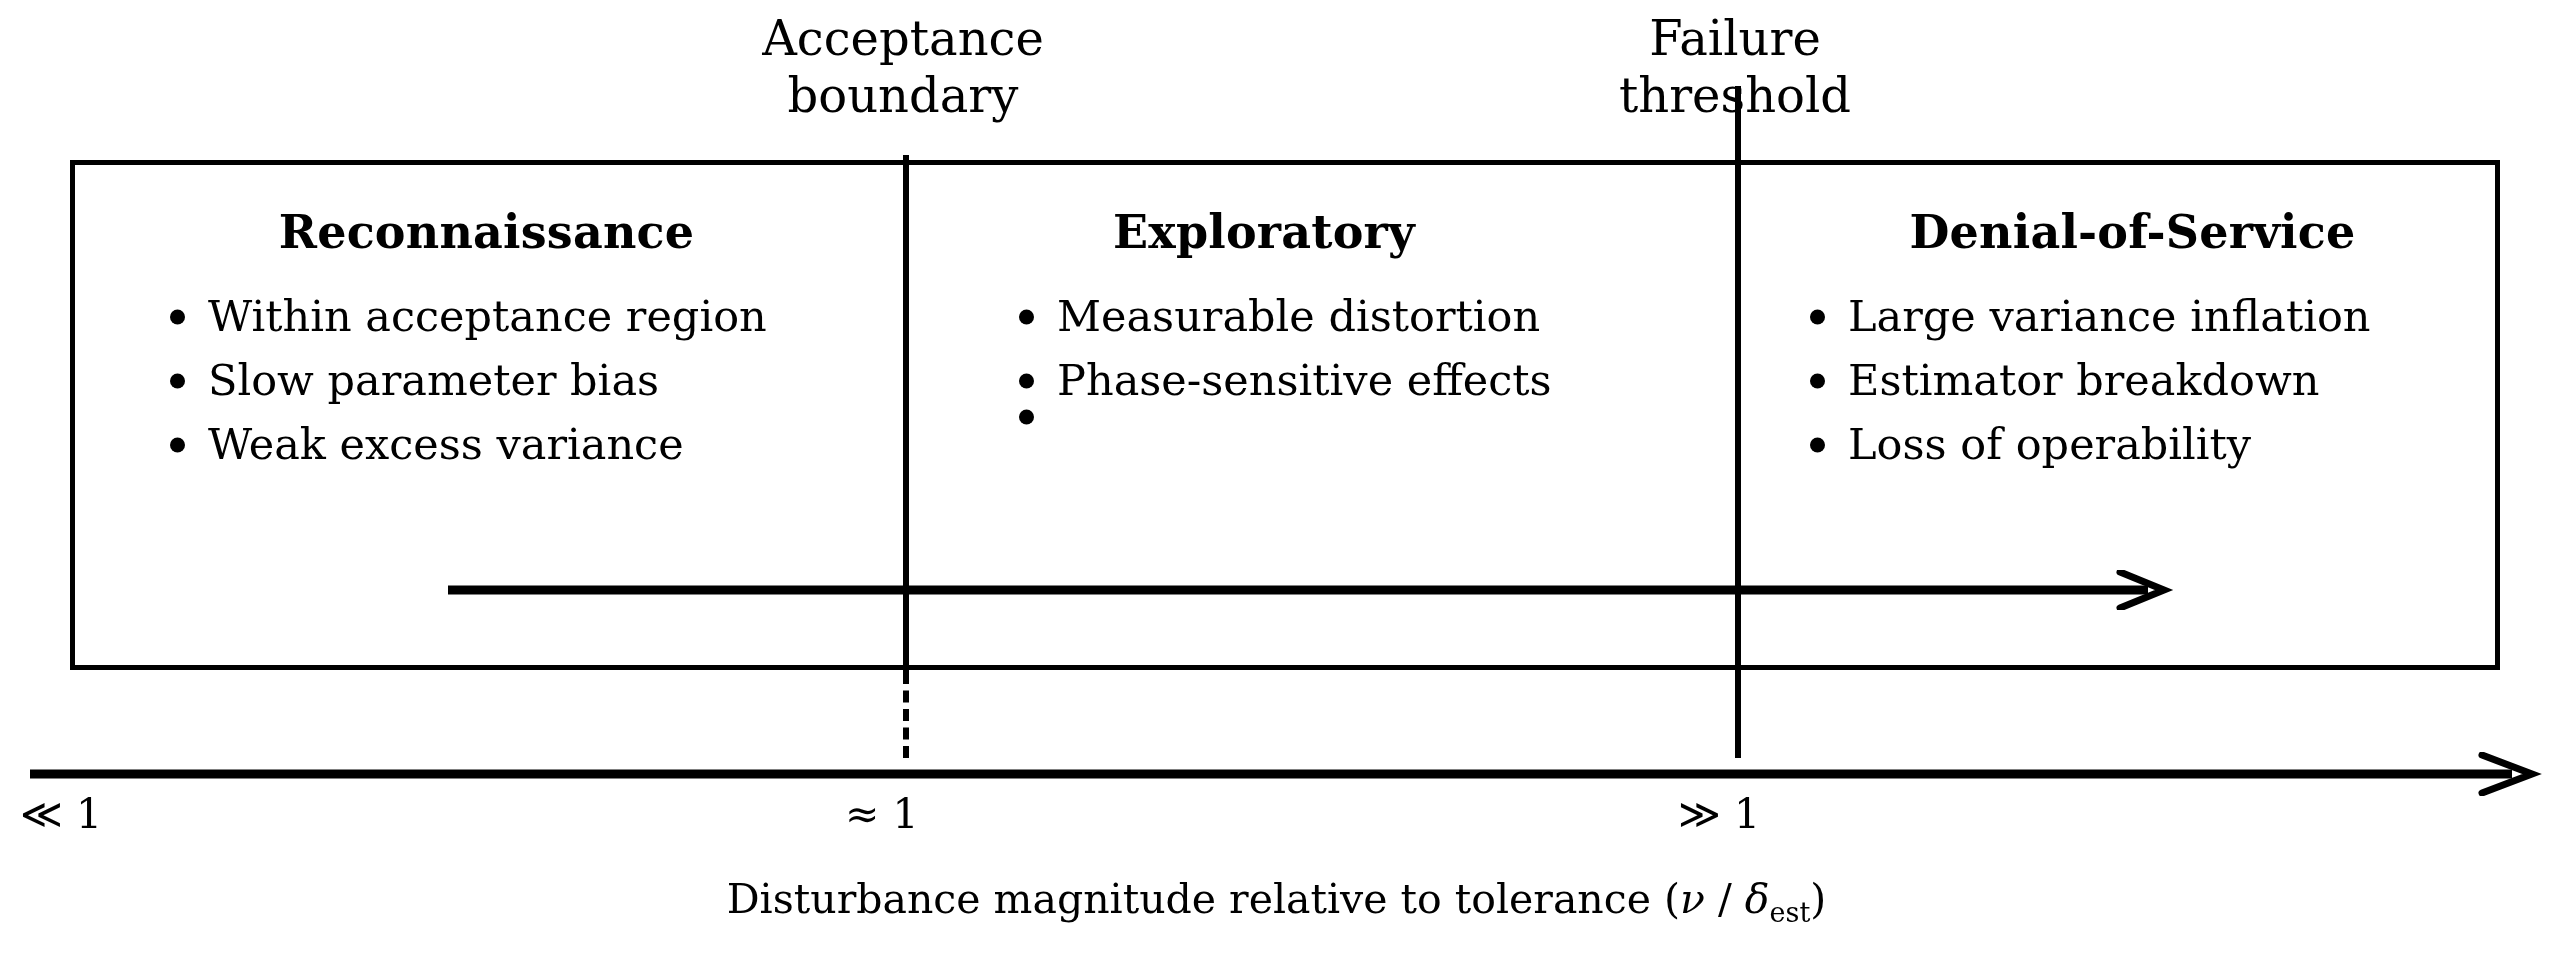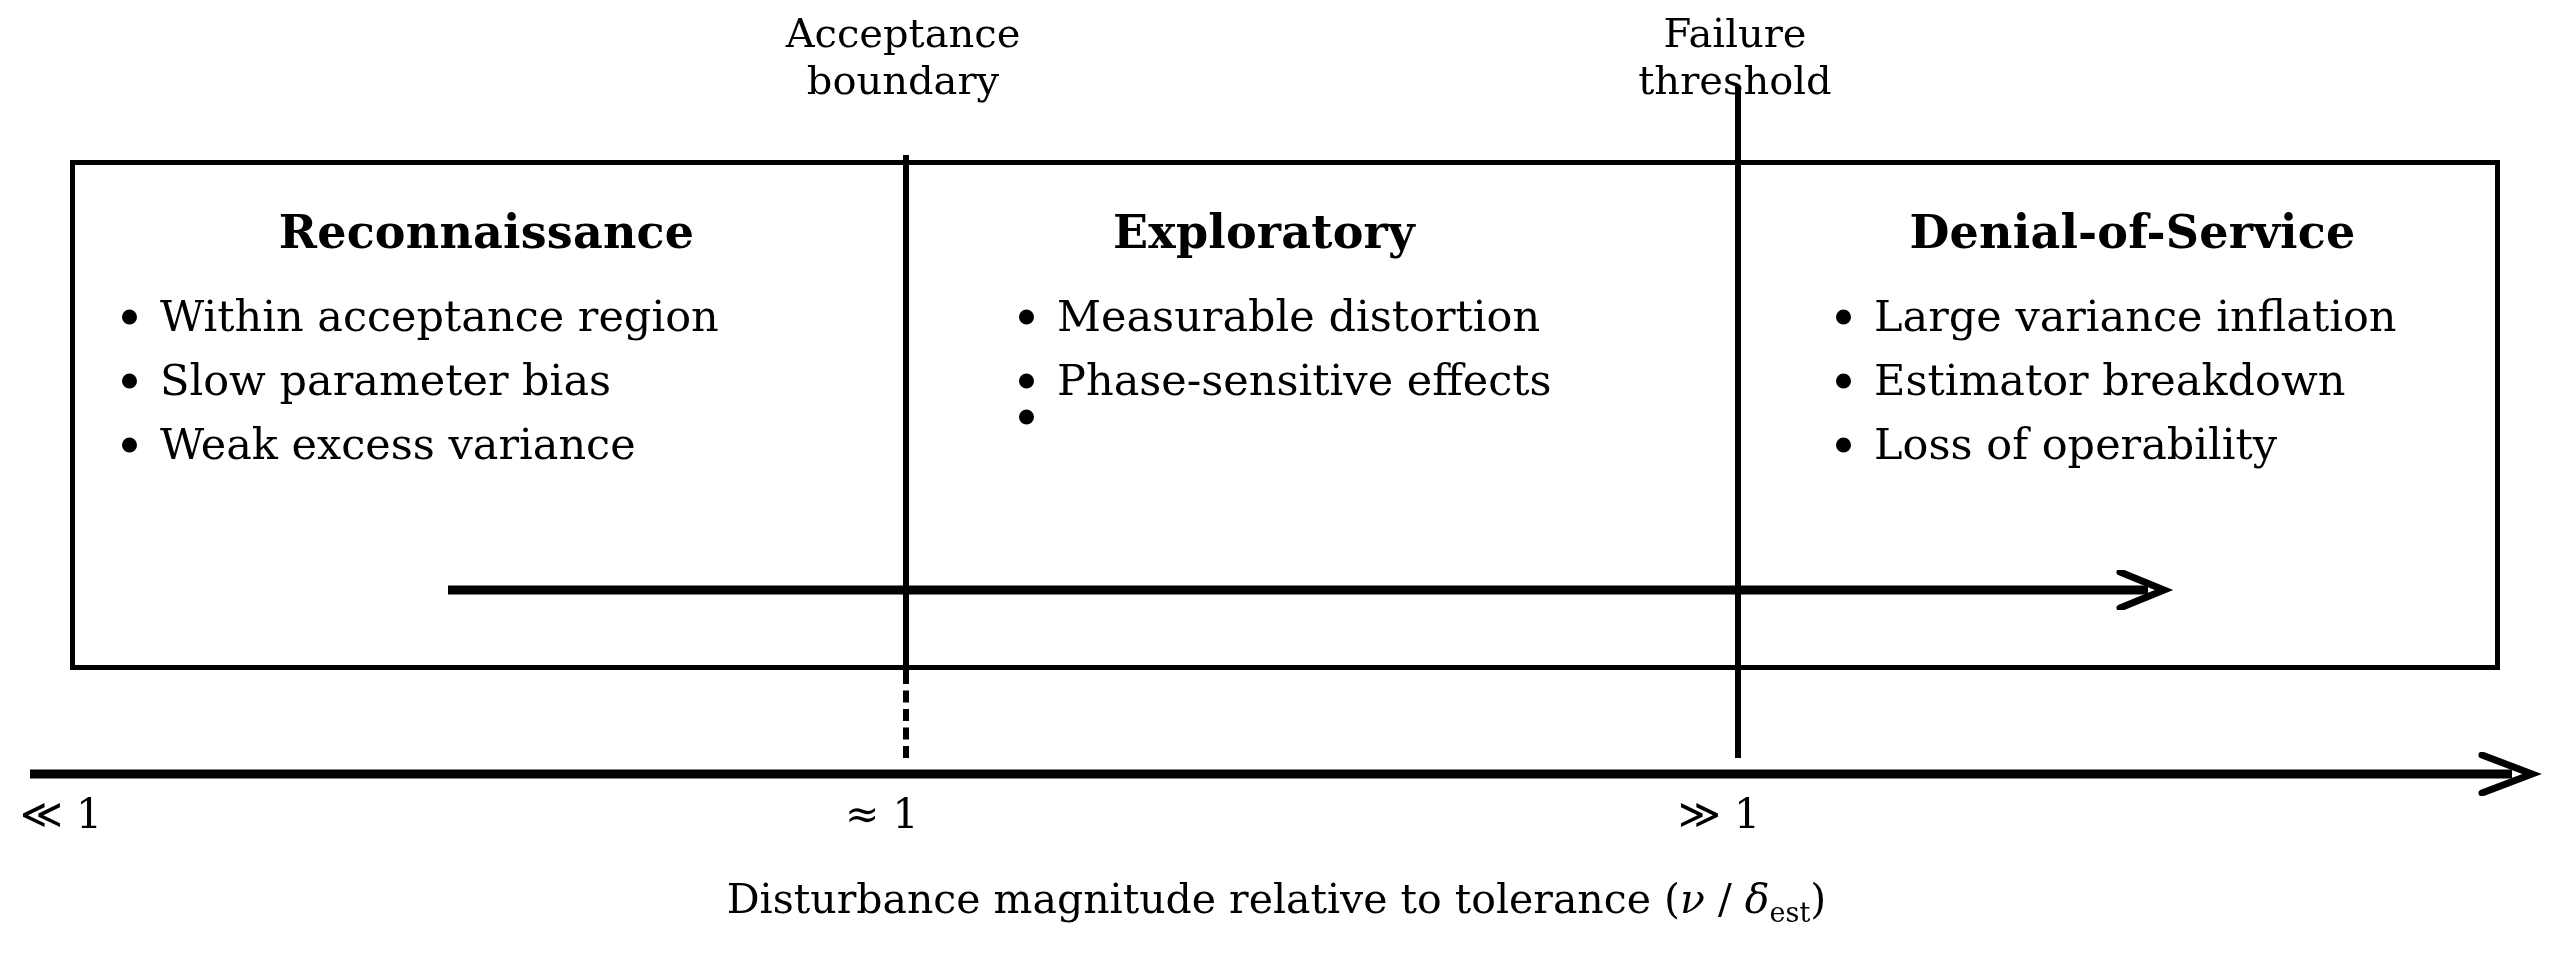--- a/index.html
+++ b/index.html
@@ -17,21 +17,21 @@
     width: 2553px;
     height: 963px;
     background: #ffffff;
     overflow: hidden;
   }
 
   
   .callout {
     position: absolute;
     text-align: center;
-    font-size: 40px;
+    font-size: 48px;
     line-height: 1.18;
     white-space: pre-line;
     color: #000;
   }
   #callout-acceptance { left: 703px; top: 10px; width: 400px; }
   #callout-failure    { left: 1535px; top: 10px; width: 400px; }
 
   
   #matrix-box {
     position: absolute;
@@ -89,23 +89,23 @@
     letter-spacing: 0.2px;
   }
 
   .bullets {
     margin: 30px 0 0 0;
     padding: 0;
     list-style: none;
     font-size: 43px;
     line-height: 1.28;
   }
-  #column-recon .bullets { padding-left: 52px; }
+  #column-recon .bullets { padding-left: 100px; }
   #column-explo .bullets { padding-left: 110px; }
-  #column-dos   .bullets { padding-left: 95px; }
+  #column-dos   .bullets { padding-left: 69px; }
 
   .bullets li {
     position: relative;
     padding-left: 38px;
     margin-bottom: 9px;
     white-space: nowrap;
   }
   .bullet-dot {
     position: absolute;
     left: 0;

